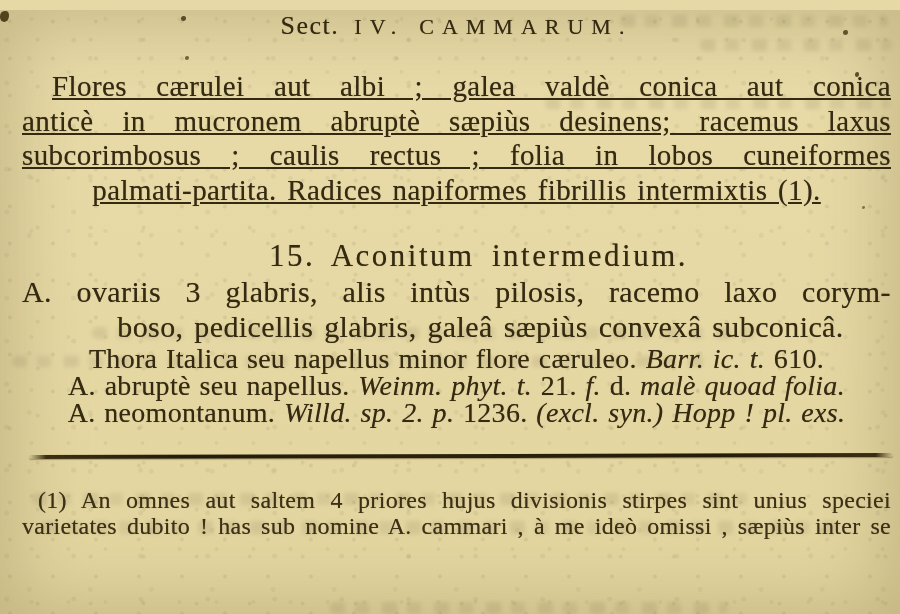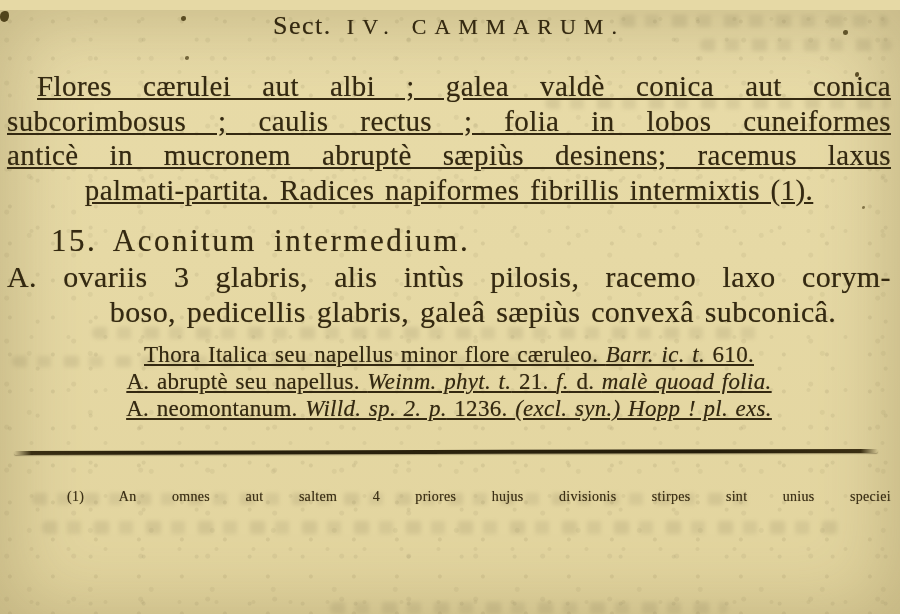--- a/index.html
+++ b/index.html
@@ -16,21 +16,21 @@
     background-image:
       radial-gradient(circle at 23% 31%, rgba(140,128,88,.16) 0 1.5px, transparent 2.5px),
       radial-gradient(circle at 71% 63%, rgba(140,128,88,.14) 0 1.5px, transparent 2.5px),
       radial-gradient(circle at 48% 82%, rgba(150,138,95,.12) 0 2px, transparent 3px),
       radial-gradient(circle at 85% 17%, rgba(150,138,95,.13) 0 1.5px, transparent 2.5px),
       radial-gradient(circle at 10% 70%, rgba(125,113,75,.10) 0 2px, transparent 3px),
       linear-gradient(180deg, #e8dba8 0%, #e6d9a5 40%, #e2d49e 100%);
     background-size: 43px 37px, 53px 47px, 61px 59px, 37px 53px, 67px 43px, 100% 100%;
     box-shadow: inset 0 0 75px 12px rgba(128,112,68,.33);
   }
-  .content { position: relative; padding: 0 9px 0 7px; z-index: 2; }
+  .content { position: relative; padding: 0 9px 0 22px; z-index: 2; }
 
   .header {
     margin-top: 10px;
     text-align: center;
     line-height: 32px;
     white-space: nowrap;
     letter-spacing: 1px;
   }
   .header .prefix { font-size: 26px; letter-spacing: 1.5px; }
   .header .numeral, .header .title {
@@ -44,65 +44,64 @@
     word-spacing: 3px;
     letter-spacing: 0.4px;
     text-decoration: underline;
   }
   .intro .l0 { text-indent: 30px; }
 
   .jl { text-align: justify; text-align-last: justify; }
   .ll { text-align: center; }
 
   .species-heading {
-    margin-top: 16px;
+    margin-top: 31px;
     padding-left: 44px;
     font-size: 31px;
     line-height: 36px;
     letter-spacing: 2.5px;
     word-spacing: 7px;
+    text-align: center;
   }
 
   .diagnosis {
     font-size: 30px;
     line-height: 35px;
     word-spacing: 3px;
     letter-spacing: 0.4px;
   }
   .diagnosis .l1 { padding-left: 48px; }
 
   .synonyms {
-    margin-top: 12px;
-    font-size: 23px;
+    margin-top: 1px;
+    font-size: 28px;
     line-height: 27px;
     letter-spacing: 0.3px;
     word-spacing: 1.5px;
-    text-decoration: underline;
   }
   .it { font-style: italic; }
 
   .rule {
     margin: 28px auto 0 7px;
     width: 864px;
     height: 4px;
     border-radius: 2px;
     background: linear-gradient(90deg,
       rgba(42,33,14,0) 0%, #3a2e12 2%, #241c0a 18%, #2b220d 50%,
       #241c0a 80%, #3a2e12 98%, rgba(42,33,14,0) 100%);
     transform: rotate(-0.12deg);
     box-shadow: 0 1px 1px rgba(60,48,22,.35);
   }
 
   .footnote {
     margin-top: 30px;
-    font-size: 14px;
+    font-size: 24px;
     line-height: 25.5px;
     letter-spacing: 0.3px;
     color: #3c3016;
-    margin-left: 44px;
   }
   .footnote .l0 { text-indent: 16px; }
 
   .txt { text-shadow: 0 0 0.7px rgba(52,41,17,.55); }
 
   
   .ghost {
     position: absolute;
     background: repeating-linear-gradient(90deg,
       rgba(122,112,76,.55) 0 15px, transparent 15px 25px,
@@ -153,38 +152,39 @@
   <div class="content">
 
     <div class="header txt">
       <span class="prefix">Sect.</span>
       <span class="numeral">IV.</span>
       <span class="title">CAMMARUM.</span>
     </div>
 
     <div class="intro txt">
       <div class="l0 jl">Flores cærulei aut albi ; galea valdè conica aut conica</div>
+      <div class="jl">anticè in mucronem abruptè sæpiùs desinens; racemus laxus</div>
       <div class="jl">subcorimbosus ; caulis rectus ; folia in lobos cuneiformes</div>
-      <div class="jl">anticè in mucronem abruptè sæpiùs desinens; racemus laxus</div>
       <div class="ll">palmati-partita. Radices napiformes fibrillis intermixtis (1).</div>
     </div>
 
     <div class="species-heading txt">15. Aconitum intermedium.</div>
 
     <div class="diagnosis txt">
       <div class="jl">A. ovariis 3 glabris, alis intùs pilosis, racemo laxo corym-</div>
       <div class="l1 ll">boso, pedicellis glabris, galeâ sæpiùs convexâ subconicâ.</div>
     </div>
 
     <div class="synonyms txt">
       <div class="ll"><span>Thora Italica seu napellus minor flore cæruleo. </span><span class="it">Barr. ic. t.</span><span> 610.</span></div>
       <div class="ll"><span>A. abruptè seu napellus. </span><span class="it">Weinm. phyt. t.</span><span> 21. </span><span class="it">f.</span><span> d. </span><span class="it">malè quoad folia.</span></div>
       <div class="ll"><span>A. neomontanum. </span><span class="it">Willd. sp. 2. p.</span><span> 1236. </span><span class="it">(excl. syn.) Hopp ! pl. exs.</span></div>
     </div>
 
     <div class="rule"></div>
 
     <div class="footnote txt">
       <div class="l0 jl">(1) An omnes aut saltem 4 priores hujus divisionis stirpes sint unius speciei</div>
+      <div class="jl">varietates dubito ! has sub nomine A. cammari , à me ideò omissi , sæpiùs inter se</div>
     </div>
 
   </div>
 </div>
 
 </body></html>

